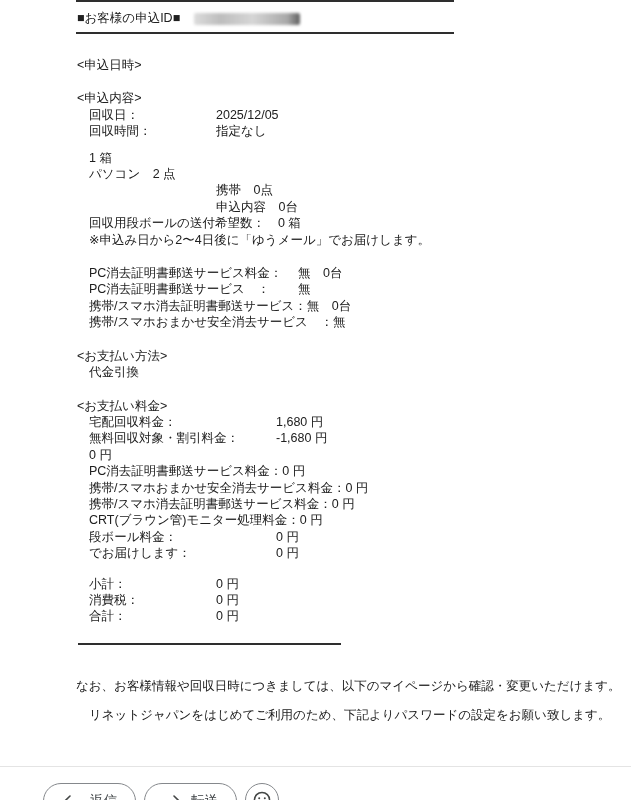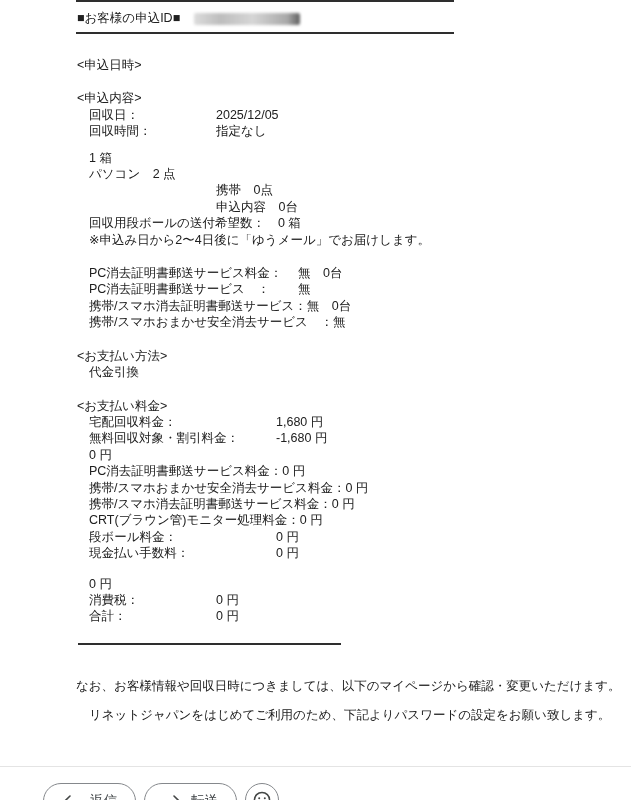--- a/index.html
+++ b/index.html
@@ -141,25 +141,26 @@
   </div>
   <div class="fee">
     <span class="kl">CRT(ブラウン管)モニター処理料金：</span>
     <span>0 円</span>
   </div>
   <div class="fee">
     <span class="kl">段ボール料金：</span>
     <span>0 円</span>
   </div>
   <div class="fee">
-    <span class="kl">現金払い手数料：</span>
+    <span class="kl">でお届けします：</span>
     <span>0 円</span>
   </div>
 
   <div class="kv mt14">
+    <span class="kl">小計：</span>
     <span>0 円</span>
   </div>
   <div class="kv">
     <span class="kl">消費税：</span>
     <span>0 円</span>
   </div>
   <div class="kv">
     <span class="kl">合計：</span>
     <span>0 円</span>
   </div>

